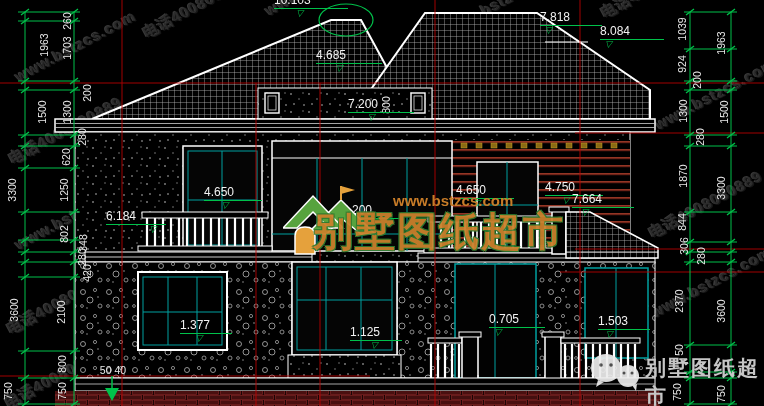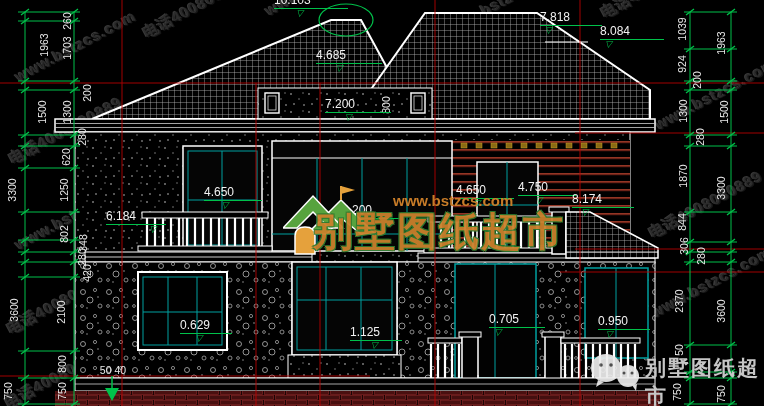--- a/index.html
+++ b/index.html
@@ -313,21 +313,21 @@
       <span class="bar">
         <i class="tri" style="left:8%">▽</i>
       </span>
     </div>
   <div class="elev" style="left:600px;top:25px;width:64px">
     <span>8.084</span>
       <span class="bar">
         <i class="tri" style="left:8%">▽</i>
       </span>
     </div>
-  <div class="elev" style="left:325px;top:98px;width:66px">
+  <div class="elev" style="left:348px;top:98px;width:66px">
     <span>7.200</span>
       <span class="bar">
         <i class="tri">▽</i>
       </span>
     </div>
   <div class="elev" style="left:204px;top:186px;width:58px">
     <span>4.650</span>
       <span class="bar">
         <i class="tri">▽</i>
       </span>
@@ -337,58 +337,58 @@
       <span class="bar">
         <i class="tri">▽</i>
       </span>
     </div>
   <div class="elev" style="left:456px;top:184px;width:58px">
     <span>4.650</span>
       <span class="bar">
         <i class="tri">▽</i>
       </span>
     </div>
-  <div class="elev" style="left:518px;top:181px;width:58px">
+  <div class="elev" style="left:545px;top:181px;width:58px">
     <span>4.750</span>
       <span class="bar">
         <i class="tri">▽</i>
       </span>
     </div>
   <div class="elev" style="left:572px;top:193px;width:62px">
-    <span>8.174</span>
+    <span>7.664</span>
       <span class="bar">
         <i class="tri" style="left:15%">▽</i>
       </span>
     </div>
   <div class="elev" style="left:106px;top:210px;width:60px">
     <span>6.184</span>
       <span class="bar">
         <i class="tri" style="left:72%">▽</i>
       </span>
     </div>
   <div class="elev" style="left:180px;top:319px;width:52px">
-    <span>0.629</span>
+    <span>1.377</span>
       <span class="bar">
         <i class="tri">▽</i>
       </span>
     </div>
   <div class="elev" style="left:350px;top:326px;width:52px">
     <span>1.125</span>
       <span class="bar">
         <i class="tri" style="left:40%">▽</i>
       </span>
     </div>
   <div class="elev" style="left:489px;top:313px;width:56px">
     <span>0.705</span>
       <span class="bar">
         <i class="tri" style="left:10%">▽</i>
       </span>
     </div>
   <div class="elev" style="left:598px;top:315px;width:52px">
-    <span>0.950</span>
+    <span>1.503</span>
       <span class="bar">
         <i class="tri" style="left:15%">▽</i>
       </span>
     </div>
 
   <div id="logo">
     <svg width="94" height="80" viewBox="0 0 94 80" style="position:absolute;left:0;top:2px">
       <polygon points="24,54 58,20 92,54 78,54 58,38 44,54" fill="#57a33e" stroke="#fff" stroke-width="1.5"></polygon>
       <polygon points="0,48 30,16 60,48 46,48 30,32 14,48" fill="#57a33e" stroke="#fff" stroke-width="1.5"></polygon>
       <path d="M12,74 V56 Q12,47 22,47 Q32,47 32,56 V74 Z" fill="#e5a13c" stroke="#fff" stroke-width="1.5"></path>

